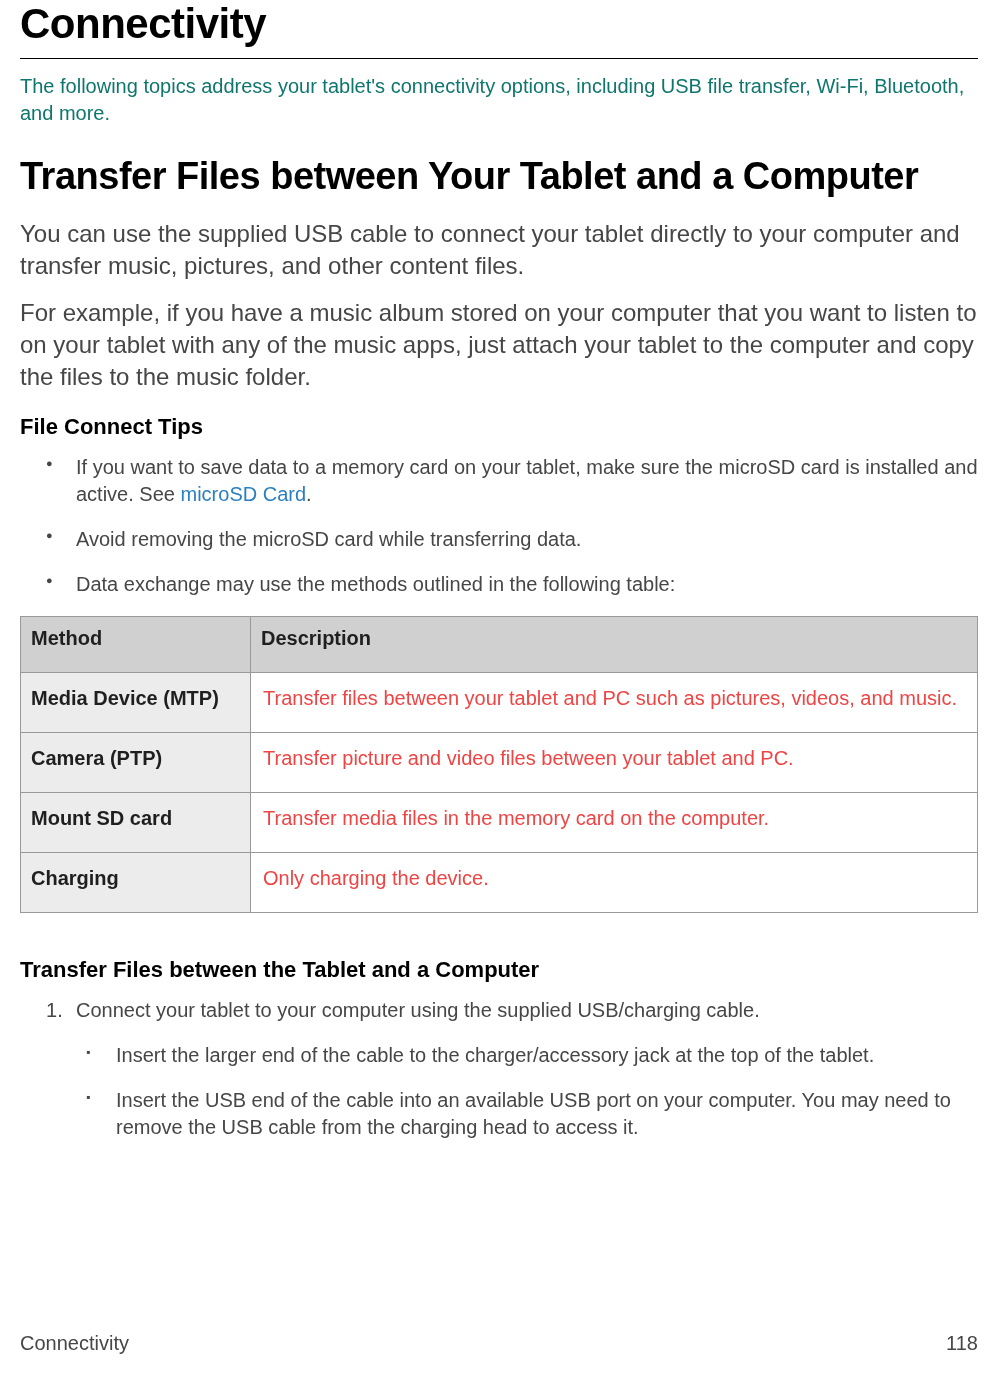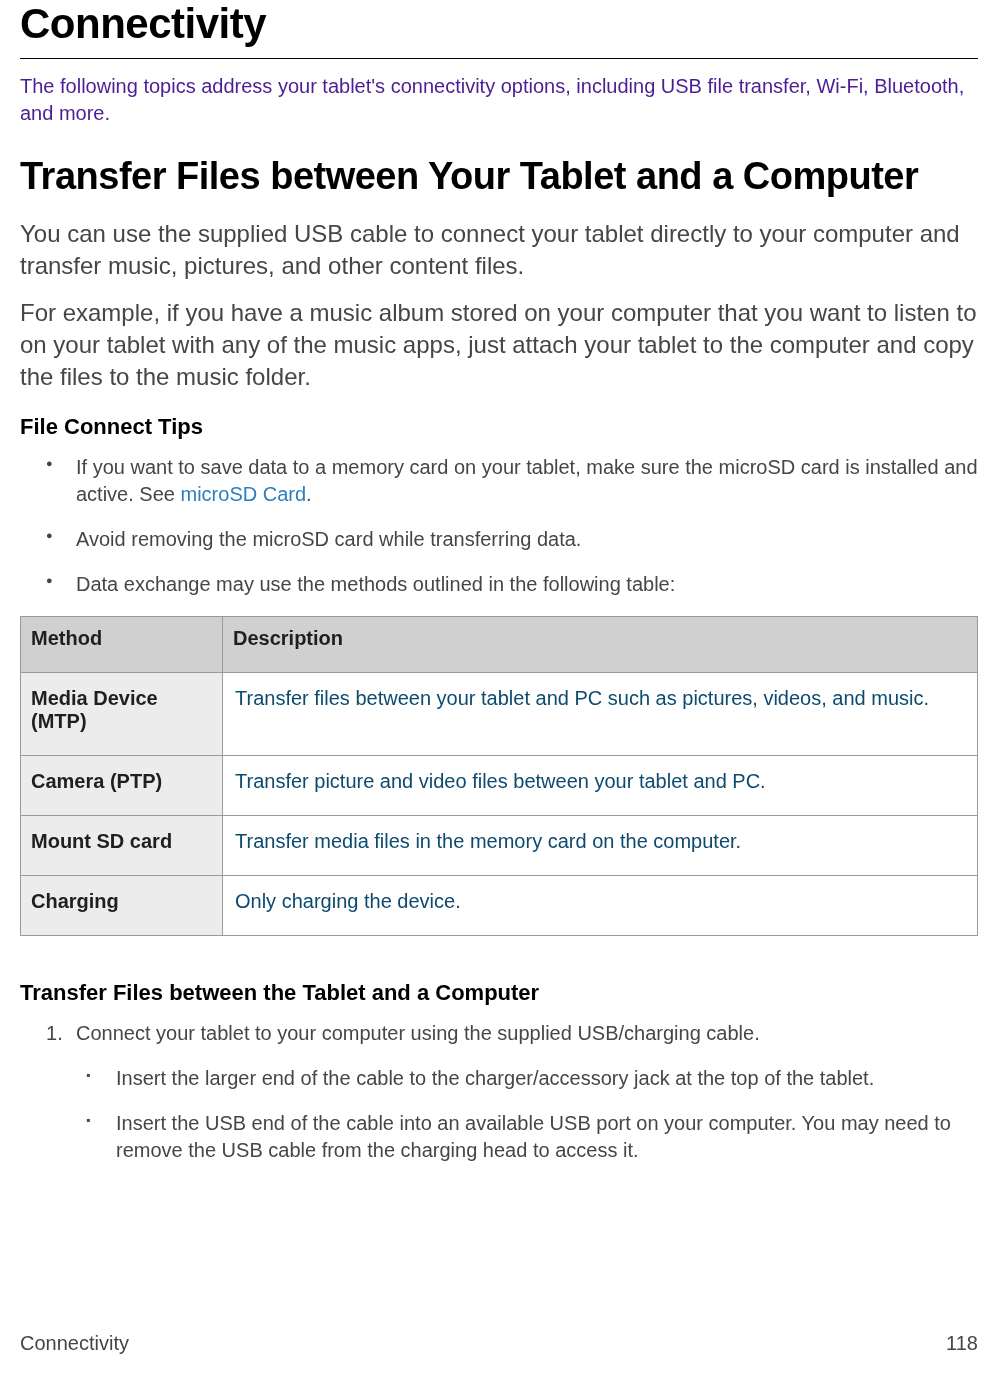--- a/index.html
+++ b/index.html
@@ -22,21 +22,21 @@
       font-size: 42px;
       letter-spacing: -0.5px;
       color: #000000;
       padding-bottom: 10px;
       border-bottom: 1px solid #000000;
       margin-bottom: 14px;
     }
     p.intro {
       font-size: 20px;
       line-height: 1.35;
-      color: #4c1d95;
+      color: #0f766e;
       margin-bottom: 20px;
     }
     h2.section-title {
       font-family: Arial, Helvetica, sans-serif;
       font-weight: 900;
       font-size: 38px;
       letter-spacing: -0.5px;
       color: #000000;
       line-height: 1.55;
       margin: 18px 0 10px 0;
@@ -95,25 +95,25 @@
       font-size: 20px;
       color: #1f1f1f;
       padding: 10px 10px 22px 10px;
     }
     table.methods tbody th {
       background: #ececec;
       font-weight: bold;
       font-size: 20px;
       color: #1f1f1f;
       padding: 14px 10px 22px 10px;
-      width: 202px;
+      width: 230px;
     }
     table.methods tbody td {
       font-size: 20px;
-      color: #0c4a6e;
+      color: #ef4444;
       padding: 12px 10px 20px 12px;
       line-height: 1.35;
     }
     ol.steps {
       list-style: none;
       counter-reset: step;
     }
     ol.steps > li {
       counter-increment: step;
       font-size: 20px;

